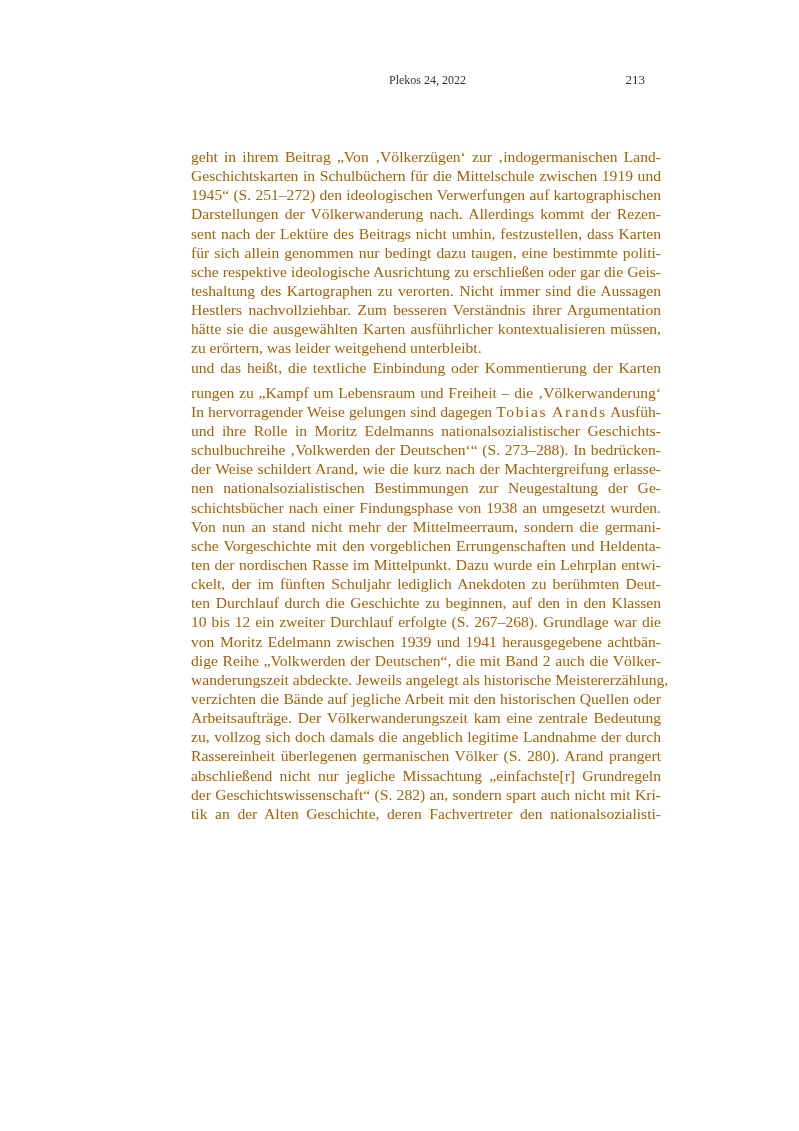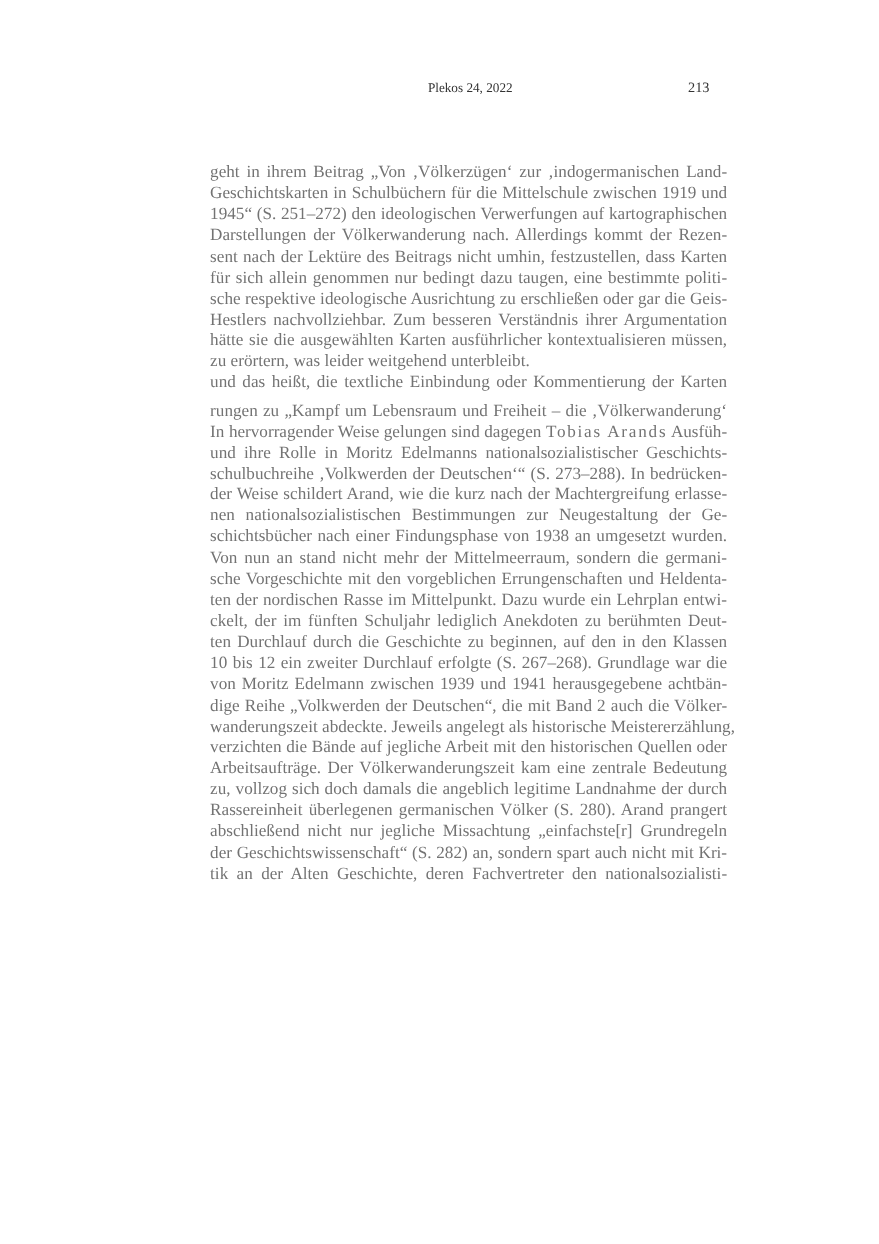--- a/index.html
+++ b/index.html
@@ -8,21 +8,21 @@
   .running-head {
     position: absolute; top: 73px; left: 0; width: 799px;
     font-family: "Liberation Serif", "DejaVu Serif", serif;
     font-size: 12px; color: #333;
   }
   .journal { position: absolute; left: 0; width: 799px; text-align: center; top: 0; }
   .pagenum { position: absolute; right: 182px; top: -1px; font-size: 13px; }
   .body-text {
     position: absolute; left: 163px; top: 147px; width: 470px;
     font-family: "Liberation Serif", "DejaVu Serif", serif;
-    font-size: 15.6px; line-height: 19.15px; color: #737373;
+    font-size: 15.6px; line-height: 19.15px; color: #a16207;
   }
   .para { margin: 0; text-align: justify; hyphens: manual; }
   .para + .para { margin-top: 6px; }
   .line { display: block; text-align: justify; text-align-last: justify; white-space: nowrap; height: 19.15px; }
   .line.last { text-align-last: left; }
   .spaced { letter-spacing: 1.6px; }
 </style>
 </head>
 <body>
 
@@ -34,20 +34,21 @@
 
   <div class="body-text">
     <p class="para">
       <span class="line">geht in ihrem Beitrag „Von ‚Völkerzügen‘ zur ‚indogermanischen Land-</span>
       <span class="line">Geschichtskarten in Schulbüchern für die Mittelschule zwischen 1919 und</span>
       <span class="line">1945“ (S. 251–272) den ideologischen Verwerfungen auf kartographischen</span>
       <span class="line">Darstellungen der Völkerwanderung nach. Allerdings kommt der Rezen-</span>
       <span class="line">sent nach der Lektüre des Beitrags nicht umhin, festzustellen, dass Karten</span>
       <span class="line">für sich allein genommen nur bedingt dazu taugen, eine bestimmte politi-</span>
       <span class="line">sche respektive ideologische Ausrichtung zu erschließen oder gar die Geis-</span>
+      <span class="line">teshaltung des Kartographen zu verorten. Nicht immer sind die Aussagen</span>
       <span class="line">Hestlers nachvollziehbar. Zum besseren Verständnis ihrer Argumentation</span>
       <span class="line">hätte sie die ausgewählten Karten ausführlicher kontextualisieren müssen,</span>
       <span class="line last">zu erörtern, was leider weitgehend unterbleibt.</span>
       <span class="line">und das heißt, die textliche Einbindung oder Kommentierung der Karten</span>
     </p>
 
     <p class="para">
       <span class="line">rungen zu „Kampf um Lebensraum und Freiheit – die ‚Völkerwanderung‘</span>
       <span class="line"><span>In hervorragender Weise gelungen sind dagegen </span><span class="spaced">Tobias Arands</span><span> Ausfüh-</span></span>
       <span class="line">und ihre Rolle in Moritz Edelmanns nationalsozialistischer Geschichts-</span>

